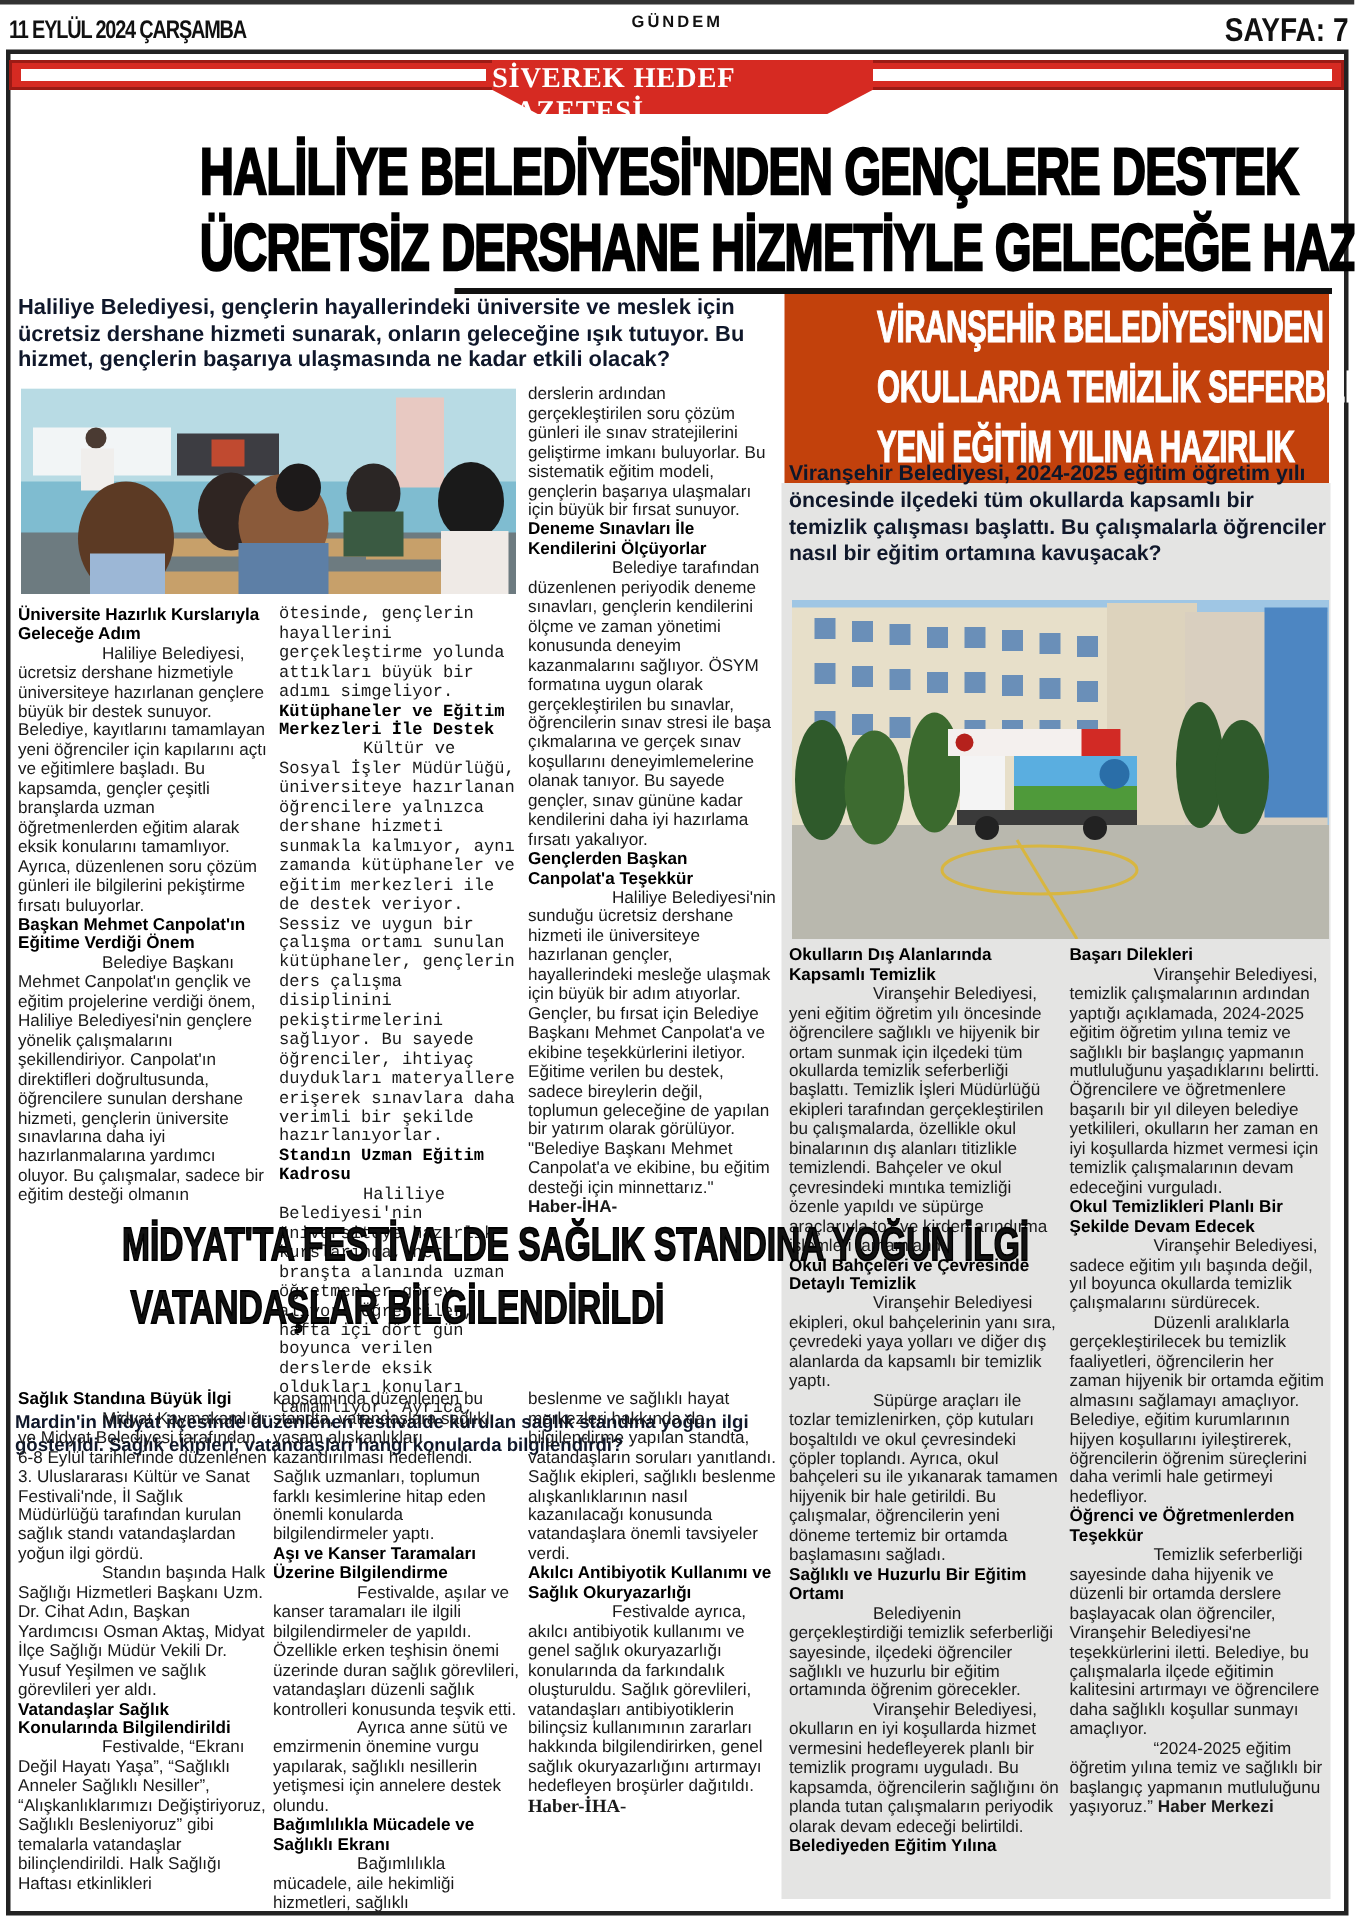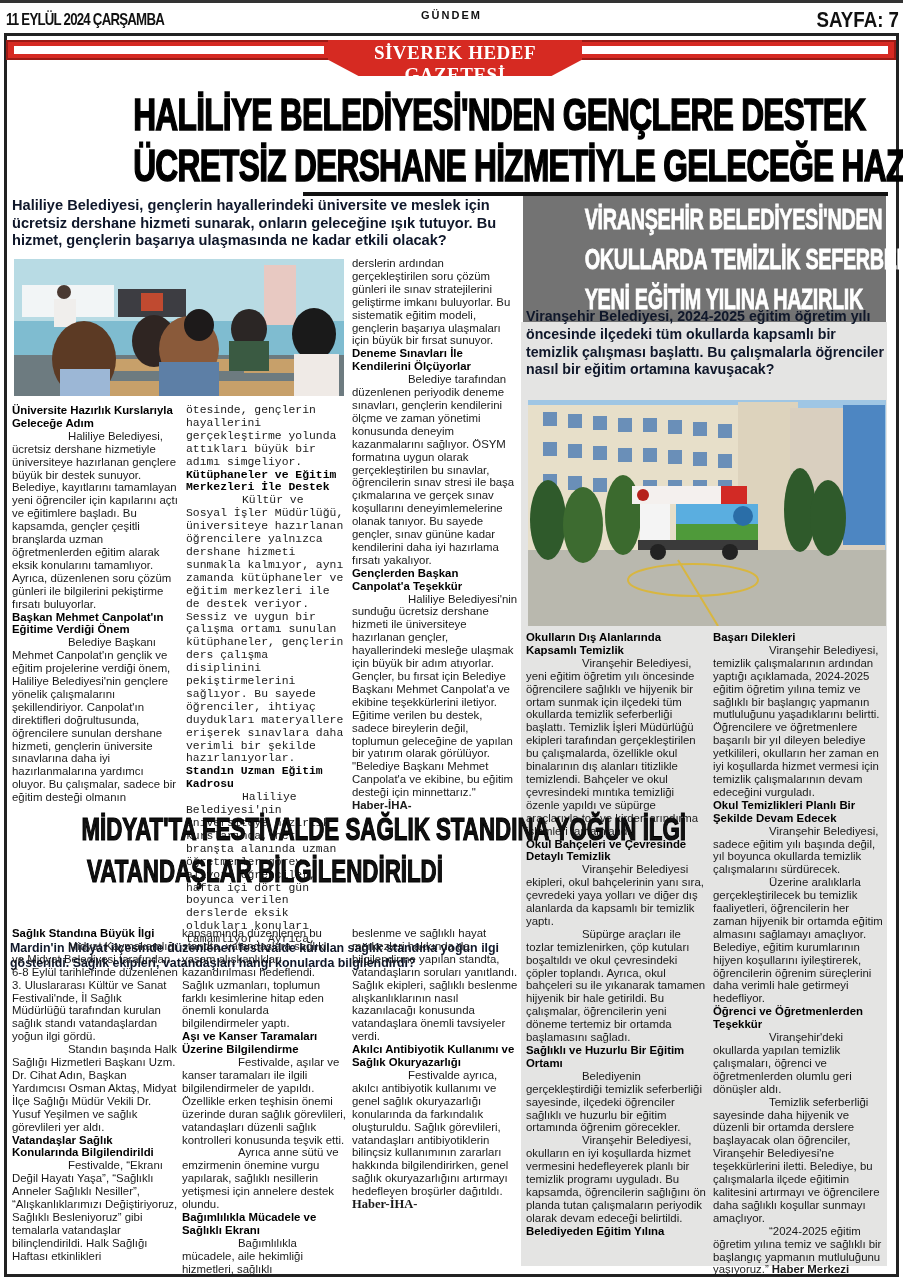--- a/index.html
+++ b/index.html
@@ -12,39 +12,39 @@
   .mh-section { position: absolute; left: 0; width: 903px; top: 5px; text-align: center; font-weight: bold; font-size: 11px; letter-spacing: 2px; }
   .mh-page { position: absolute; right: 4px; top: 3px; font-weight: bold; font-size: 22px; transform: scaleX(0.85); transform-origin: right center; }
 
   .frame { position: absolute; left: 4px; top: 33px; width: 895px; height: 1244px; border: 3px solid #222; }
 
   .banner { position: absolute; left: 6px; top: 40px; width: 890px; height: 44px; }
   .banner-bar { position: absolute; left: 0; top: 0; width: 890px; height: 20px; background: #d62a22; border: 2px solid #9c1b15; }
   .banner-bar .inner-l { position: absolute; left: 6px; top: 4px; width: 310px; height: 8px; background: #fff; }
   .banner-bar .inner-r { position: absolute; right: 6px; top: 4px; width: 310px; height: 8px; background: #fff; }
   .banner-tab { position: absolute; left: 322px; top: 0; width: 254px; height: 36px; background: #d62a22; clip-path: polygon(0 0, 100% 0, 100% 55%, 88% 100%, 12% 100%, 0 55%); }
-  .banner-text { position: absolute; left: 322px; top: 2px; width: 254px; text-align: center; color: #fff; font-family: "Liberation Serif", serif; font-weight: bold; font-size: 19px; letter-spacing: 0.5px; }
+  .banner-text { position: absolute; left: 322px; top: 2px; width: 254px; text-align: left; color: #fff; font-family: "Liberation Serif", serif; font-weight: bold; font-size: 19px; letter-spacing: 0.5px; }
 
   .headline { position: absolute; left: 10px; width: 880px; text-align: center; font-family: "Liberation Sans", sans-serif; font-weight: 900; color: #000; white-space: nowrap; letter-spacing: -1px; -webkit-text-stroke: 1.5px #000; }
   .hl1 { top: 90px; font-size: 44px; transform: scaleX(0.72); }
   .hl2 { top: 141px; font-size: 44px; transform: scaleX(0.72); }
   .hl-underline { position: absolute; left: 303px; top: 192px; width: 585px; height: 4px; background: #111; }
 
   .lead { position: absolute; font-weight: bold; font-size: 14.6px; line-height: 17.5px; color: #0f172a; }
 
   .col { position: absolute; font-size: 11.4px; line-height: 12.9px; color: #1a1a1a; }
   .col p { margin: 0; }
   .col .sh { font-weight: bold; color: #000; }
   .col .ind { text-indent: 56px; }
   .col .sig { font-weight: bold; }
   .col .sig-serif { font-family: "Liberation Serif", serif; font-weight: bold; font-size: 12.5px; }
 
   .photo { position: absolute; overflow: hidden; }
 
-  .vs-box { position: absolute; left: 523px; top: 196px; width: 363px; height: 126px; background: #737373; }
+  .vs-box { position: absolute; left: 523px; top: 196px; width: 363px; height: 126px; background: #c2410c; }
   .vs-line { position: absolute; left: 0; width: 363px; text-align: center; color: #fff; font-weight: 900; font-size: 30px; white-space: nowrap; -webkit-text-stroke: 0.8px #fff; transform: scaleX(0.66); letter-spacing: -0.5px; }
   .gray-panel { position: absolute; left: 521px; top: 322px; width: 366px; height: 944px; background: #e4e4e3; }
   .vs-lead { left: 526px; top: 308px; width: 360px; font-size: 14.2px; line-height: 17.8px; }
 
   .midyat1 { position: absolute; left: 10px; top: 812px; width: 510px; text-align: center; font-weight: 900; font-size: 31px; white-space: nowrap; -webkit-text-stroke: 1.2px #000; transform: scaleX(0.72); }
   .midyat2 { position: absolute; left: 10px; top: 854px; width: 510px; text-align: center; font-weight: 900; font-size: 31px; white-space: nowrap; -webkit-text-stroke: 1.2px #000; transform: scaleX(0.72); }
   .m-lead { left: 10px; top: 894px; width: 510px; font-size: 12.4px; line-height: 14.8px; margin-top: 47px; }
 </style>
 </head>
 <body>
@@ -195,23 +195,22 @@
     <p class="sh">Sağlıklı ve Huzurlu Bir Eğitim Ortamı</p>
     <p class="ind">Belediyenin gerçekleştirdiği temizlik seferberliği sayesinde, ilçedeki öğrenciler sağlıklı ve huzurlu bir eğitim ortamında öğrenim görecekler.</p>
     <p class="ind">Viranşehir Belediyesi, okulların en iyi koşullarda hizmet vermesini hedefleyerek planlı bir temizlik programı uyguladı. Bu kapsamda, öğrencilerin sağlığını ön planda tutan çalışmaların periyodik olarak devam edeceği belirtildi.</p>
     <p class="sh">Belediyeden Eğitim Yılına</p>
   </div>
 <div class="col" style="left:713px;top:631px;width:172px;">
     <p class="sh">Başarı Dilekleri</p>
     <p class="ind">Viranşehir Belediyesi, temizlik çalışmalarının ardından yaptığı açıklamada, 2024-2025 eğitim öğretim yılına temiz ve sağlıklı bir başlangıç yapmanın mutluluğunu yaşadıklarını belirtti. Öğrencilere ve öğretmenlere başarılı bir yıl dileyen belediye yetkilileri, okulların her zaman en iyi koşullarda hizmet vermesi için temizlik çalışmalarının devam edeceğini vurguladı.</p>
     <p class="sh">Okul Temizlikleri Planlı Bir Şekilde Devam Edecek</p>
     <p class="ind">Viranşehir Belediyesi, sadece eğitim yılı başında değil, yıl boyunca okullarda temizlik çalışmalarını sürdürecek.</p>
-    <p class="ind">Üzerine aralıklarla gerçekleştirilecek bu temizlik faaliyetleri, öğrencilerin her zaman hijyenik bir ortamda eğitim almasını sağlamayı amaçlıyor. Belediye, eğitim kurumlarının hijyen koşullarını iyileştirerek, öğrencilerin öğrenim süreçlerini daha verimli hale getirmeyi hedefliyor.</p>
+    <p class="ind">Düzenli aralıklarla gerçekleştirilecek bu temizlik faaliyetleri, öğrencilerin her zaman hijyenik bir ortamda eğitim almasını sağlamayı amaçlıyor. Belediye, eğitim kurumlarının hijyen koşullarını iyileştirerek, öğrencilerin öğrenim süreçlerini daha verimli hale getirmeyi hedefliyor.</p>
     <p class="sh">Öğrenci ve Öğretmenlerden Teşekkür</p>
-    <p class="ind">Viranşehir'deki okullarda yapılan temizlik çalışmaları, öğrenci ve öğretmenlerden olumlu geri dönüşler aldı.</p>
     <p class="ind">Temizlik seferberliği sayesinde daha hijyenik ve düzenli bir ortamda derslere başlayacak olan öğrenciler, Viranşehir Belediyesi'ne teşekkürlerini iletti. Belediye, bu çalışmalarla ilçede eğitimin kalitesini artırmayı ve öğrencilere daha sağlıklı koşullar sunmayı amaçlıyor.</p>
     <p class="ind">“2024-2025 eğitim öğretim yılına temiz ve sağlıklı bir başlangıç yapmanın mutluluğunu yaşıyoruz.”<span class="sig"> Haber Merkezi</span></p>
   </div>
 
 <div class="midyat1">MİDYAT'TA FESTİVALDE SAĞLIK STANDINA YOĞUN İLGİ</div>
 <div class="midyat2">VATANDAŞLAR BİLGİLENDİRİLDİ</div>
 <div class="lead m-lead">Mardin'in Midyat ilçesinde düzenlenen festivalde kurulan sağlık standına yoğun ilgi gösterildi. Sağlık ekipleri, vatandaşları hangi konularda bilgilendirdi?</div>
 
 <div class="col" style="left:12px;top:927px;width:166px;">
     <p class="sh">Sağlık Standına Büyük İlgi</p>

